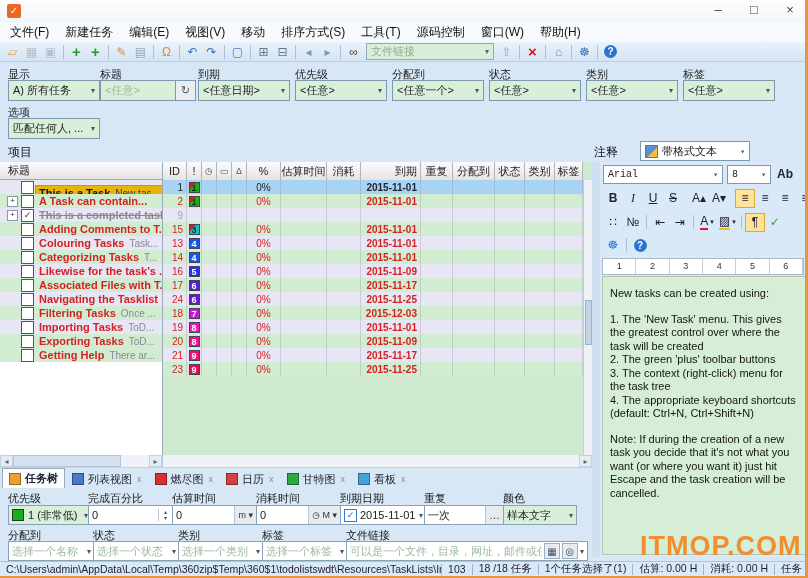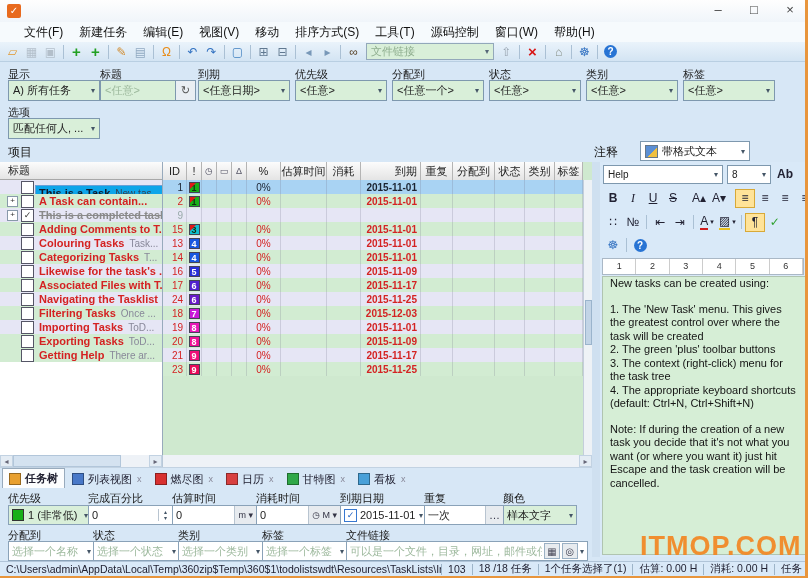--- a/index.html
+++ b/index.html
@@ -9,37 +9,37 @@
   .abs{position:absolute;}
   .lbl{font-size:11px;color:#1a1a1a;}
   
   #titlebar{left:0;top:0;width:808px;height:22px;background:linear-gradient(#fefefe,#f0f5fa);display:flex;align-items:center;}
   #appicon{width:14px;height:14px;margin:0 6px 0 7px;background:#e86a1e;border-radius:2px;color:#fff;
            font-size:10px;line-height:14px;text-align:center;font-weight:bold;}
   #wintitle{font-size:12px;color:#222;}
   #wincontrols{margin-left:auto;display:flex;height:22px;}
   .winbtn{width:36px;height:22px;text-align:center;line-height:20px;font-size:13px;color:#444;}
   
-  #menubar{left:0;top:22px;width:808px;height:20px;background:#f6fafd;display:flex;align-items:center;padding-left:16px;box-sizing:border-box;}
+  #menubar{left:0;top:22px;width:808px;height:20px;background:#f6fafd;display:flex;align-items:center;padding-left:2px;box-sizing:border-box;}
   .menuitem{padding:0 8px;font-size:12px;line-height:20px;color:#111;}
   
   #toolbar{left:0;top:42px;width:808px;height:20px;background:linear-gradient(#eaf3fb,#d3e4f3);
            border-bottom:1px solid #b9cfe2;display:flex;align-items:center;padding-left:3px;box-sizing:border-box;}
   .tbtn{width:19px;height:17px;display:flex;align-items:center;justify-content:center;font-size:12px;}
   .tbtn .circ{width:13px;height:13px;border-radius:50%;text-align:center;line-height:13px;font-size:10px;font-weight:bold;}
   .tsep{width:1px;height:14px;background:#aac0d4;margin:0 3px;}
   #quickfind{width:118px;height:15px;background:#d9efd9;border:1px solid #93a8ba;display:flex;align-items:center;
              padding:0 4px;color:#8fae8f;font-size:11px;margin:0 3px;}
   #quickfind .arrow{margin-left:auto;color:#567;font-size:8px;}
   
   #filterpanel{left:0;top:62px;width:808px;height:78px;background:#d7e7f6;border-bottom:1px solid #b7cde0;}
   .combo{display:flex;align-items:center;border:1px solid #7e98ae;background:#d9efd9;height:19px;
          padding:0 4px;font-size:11px;color:#222;box-sizing:content-box;}
   .combo .arrow{margin-left:auto;color:#456;font-size:8px;padding-left:3px;}
-  .combo.white{background:#fff;}
+  .combo.white{background:#fff;font-family:Liberation Mono, monospace;}
   .ph{color:#9cb89c;}
   .refreshbtn{width:20px;height:21px;border:1px solid #7e98ae;border-left:none;background:#e9eef3;
               text-align:center;line-height:19px;font-size:11px;color:#555;box-sizing:border-box;}
   
   #projectrow{left:0;top:140px;width:808px;height:22px;background:#d7e7f6;}
   #projectinput{position:absolute;left:55px;top:2px;width:528px;height:16px;background:#fff;border:1px solid #8aa2b8;
                 padding:0 4px;font-size:11px;line-height:16px;color:#111;white-space:nowrap;overflow:hidden;}
   #fmtcombo{position:absolute;left:640px;top:1px;width:100px;}
   #fmticon{width:11px;height:11px;background:linear-gradient(135deg,#5b8fd4 55%,#f0c040 55%);border:1px solid #678;margin-right:4px;flex:none;}
   
@@ -48,21 +48,21 @@
        display:flex;align-items:center;font-size:11px;color:#222;box-sizing:border-box;}
   #treeheader{padding-left:8px;}
   .trow{display:flex;align-items:center;height:14px;overflow:hidden;}
   .gutter{width:19px;height:14px;flex:none;display:flex;align-items:center;justify-content:flex-end;}
   .exp{width:9px;height:9px;border:1px solid #8899aa;background:#fff;font-size:8px;line-height:7px;text-align:center;color:#333;margin-right:1px;}
   .cb{width:11px;height:11px;border:1px solid #556;background:#fff;flex:none;margin:0 2px;
       font-size:9px;line-height:10px;text-align:center;color:#333;}
   .twrap{flex:1;display:flex;align-items:baseline;height:14px;overflow:hidden;padding-left:3px;white-space:nowrap;}
   .twrap .t{font-weight:bold;font-size:11px;line-height:14px;}
   .twrap .s{font-size:10px;color:#889;margin-left:5px;}
-  .twrap.sel{background:#0ea5e9;outline:1px solid #68a0d8;margin-top:11px;}
+  .twrap.sel{background:#eab308;outline:1px solid #68a0d8;margin-top:11px;}
   
   #gridpane{left:163px;top:162px;width:429px;height:293px;background:#cfe9cf;overflow:hidden;}
   #gridheader{display:flex;}
   .ghc{border-right:1px solid #b4b4b4;background:linear-gradient(#fcfcfc,#e4e4e4);height:18px;display:flex;
        align-items:center;justify-content:center;font-size:11px;color:#222;box-sizing:border-box;}
   .grow{display:flex;height:14px;align-items:center;font-size:10px;}
   .gcell{height:14px;border-right:1px solid rgba(110,110,130,0.22);display:flex;align-items:center;
          box-sizing:border-box;overflow:hidden;white-space:nowrap;}
   .stripe0{background:#e6e6f5;} .stripe1{background:#d2ecd2;} .rowsel{background:#a9d3f3 !important;}
   .pri{width:11px;height:11px;border:1px solid #445;font-size:9px;font-weight:bold;line-height:11px;
@@ -76,21 +76,21 @@
   #commentspanel{left:600px;top:162px;width:208px;height:395px;background:#d9e9f8;}
   .crow{display:flex;align-items:center;height:24px;padding-left:3px;}
   .fbtn{min-width:20px;height:19px;display:flex;align-items:center;justify-content:center;font-size:12px;
         color:#223;border:1px solid transparent;padding:0 1px;box-sizing:border-box;}
   .fbtn.active{background:#ffe399;border:1px solid #d8a938;}
   .fbtn .circ{width:13px;height:13px;border-radius:50%;text-align:center;line-height:13px;font-size:10px;font-weight:bold;}
   #ruler{position:absolute;left:2px;top:96px;width:202px;height:17px;background:#fff;border:1px solid #aab8c6;
          display:flex;box-sizing:border-box;}
   .runit{flex:1;text-align:center;font-size:9px;color:#333;border-right:1px solid #ccc;line-height:15px;}
   #ctext{position:absolute;left:2px;top:114px;width:204px;height:279px;background:#d6eed6;border:1px solid #b0c4b0;
-         box-sizing:border-box;padding:0 7px;overflow:hidden;font-size:11px;line-height:13.5px;color:#141414;}
+         box-sizing:border-box;padding:10px 7px;overflow:hidden;font-size:11px;line-height:13.5px;color:#141414;}
   #ctext p{margin:0;} #ctext p.gap{height:12px;}
   
   #bottomleft{left:0;top:455px;width:592px;height:106px;background:#d7e7f6;}
   #hscroll{position:absolute;left:0;top:0;width:592px;height:13px;background:#eef2f7;border-bottom:1px solid #c2d2e2;box-sizing:border-box;display:flex;}
   .sbtn{width:13px;height:12px;text-align:center;line-height:11px;font-size:8px;color:#667;background:#e4ecf4;border:1px solid #c2d2e2;box-sizing:border-box;}
   #hthumb{width:108px;height:12px;background:#d4e2f0;border:1px solid #b2c6da;box-sizing:border-box;}
   #tabbar{position:absolute;left:0;top:13px;width:592px;height:20px;display:flex;align-items:flex-end;padding-left:2px;box-sizing:border-box;}
   .tab{display:flex;align-items:center;height:18px;padding:0 6px;margin-right:1px;font-size:11px;color:#223;}
   .tab.active{background:#fcfdfe;border:1px solid #98aabc;border-bottom:none;font-weight:bold;height:19px;}
   .tabicon{width:10px;height:10px;margin-right:4px;border:1px solid rgba(0,0,0,.35);flex:none;}
@@ -632,21 +632,21 @@
     <div id="gridvscroll">
       <div id="gridvthumb"></div>
     </div>
   </div>
 
   <div id="splitter" class="abs"></div>
 
   <div id="commentspanel" class="abs">
     <div class="crow" style="height:24px;">
       <div class="combo white" style="width:110px;height:17px;">
-        <span style="font-size:10px;">Help</span>
+        <span style="font-size:10px;">Arial</span>
         <span class="arrow">▾</span>
       </div>
       <div class="combo white" style="width:34px;height:17px;margin-left:4px;">
         <span style="font-size:10px;">8</span>
         <span class="arrow">▾</span>
       </div>
       <div class="fbtn" style="margin-left:4px;font-weight:bold;">Ab</div>
     </div>
     <div class="crow" id="crow1">
         <span class="fbtn">

